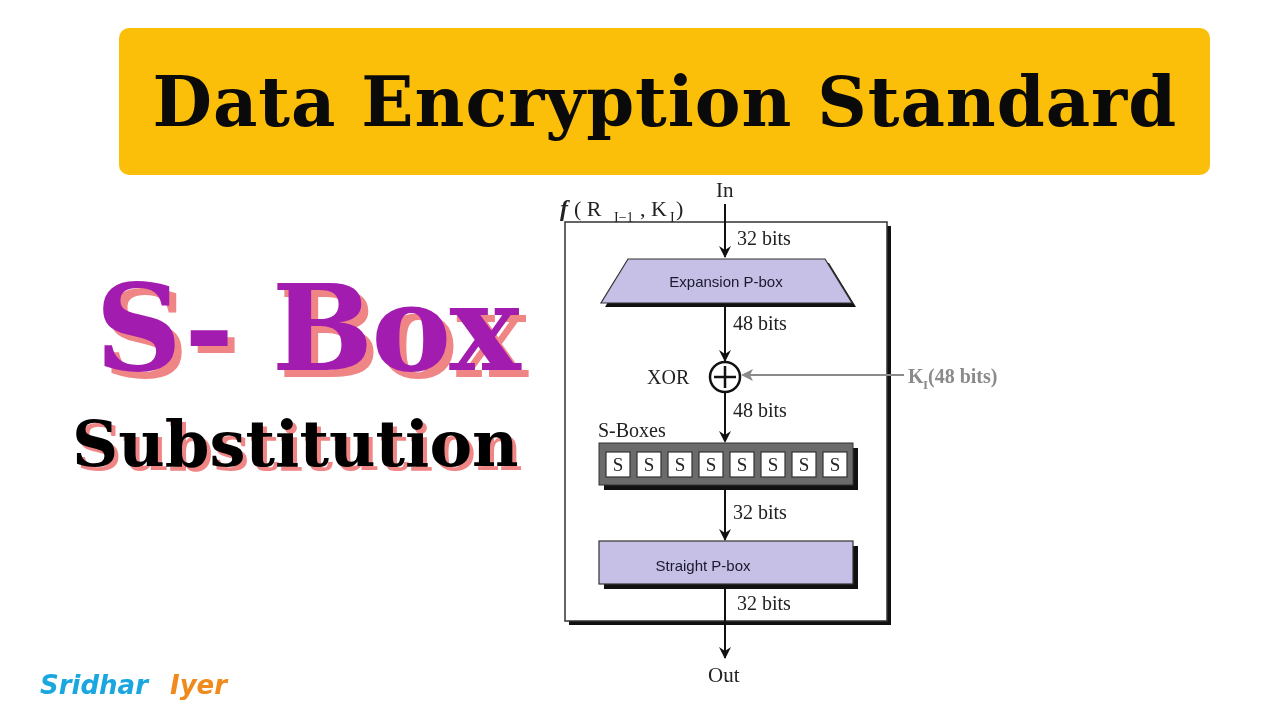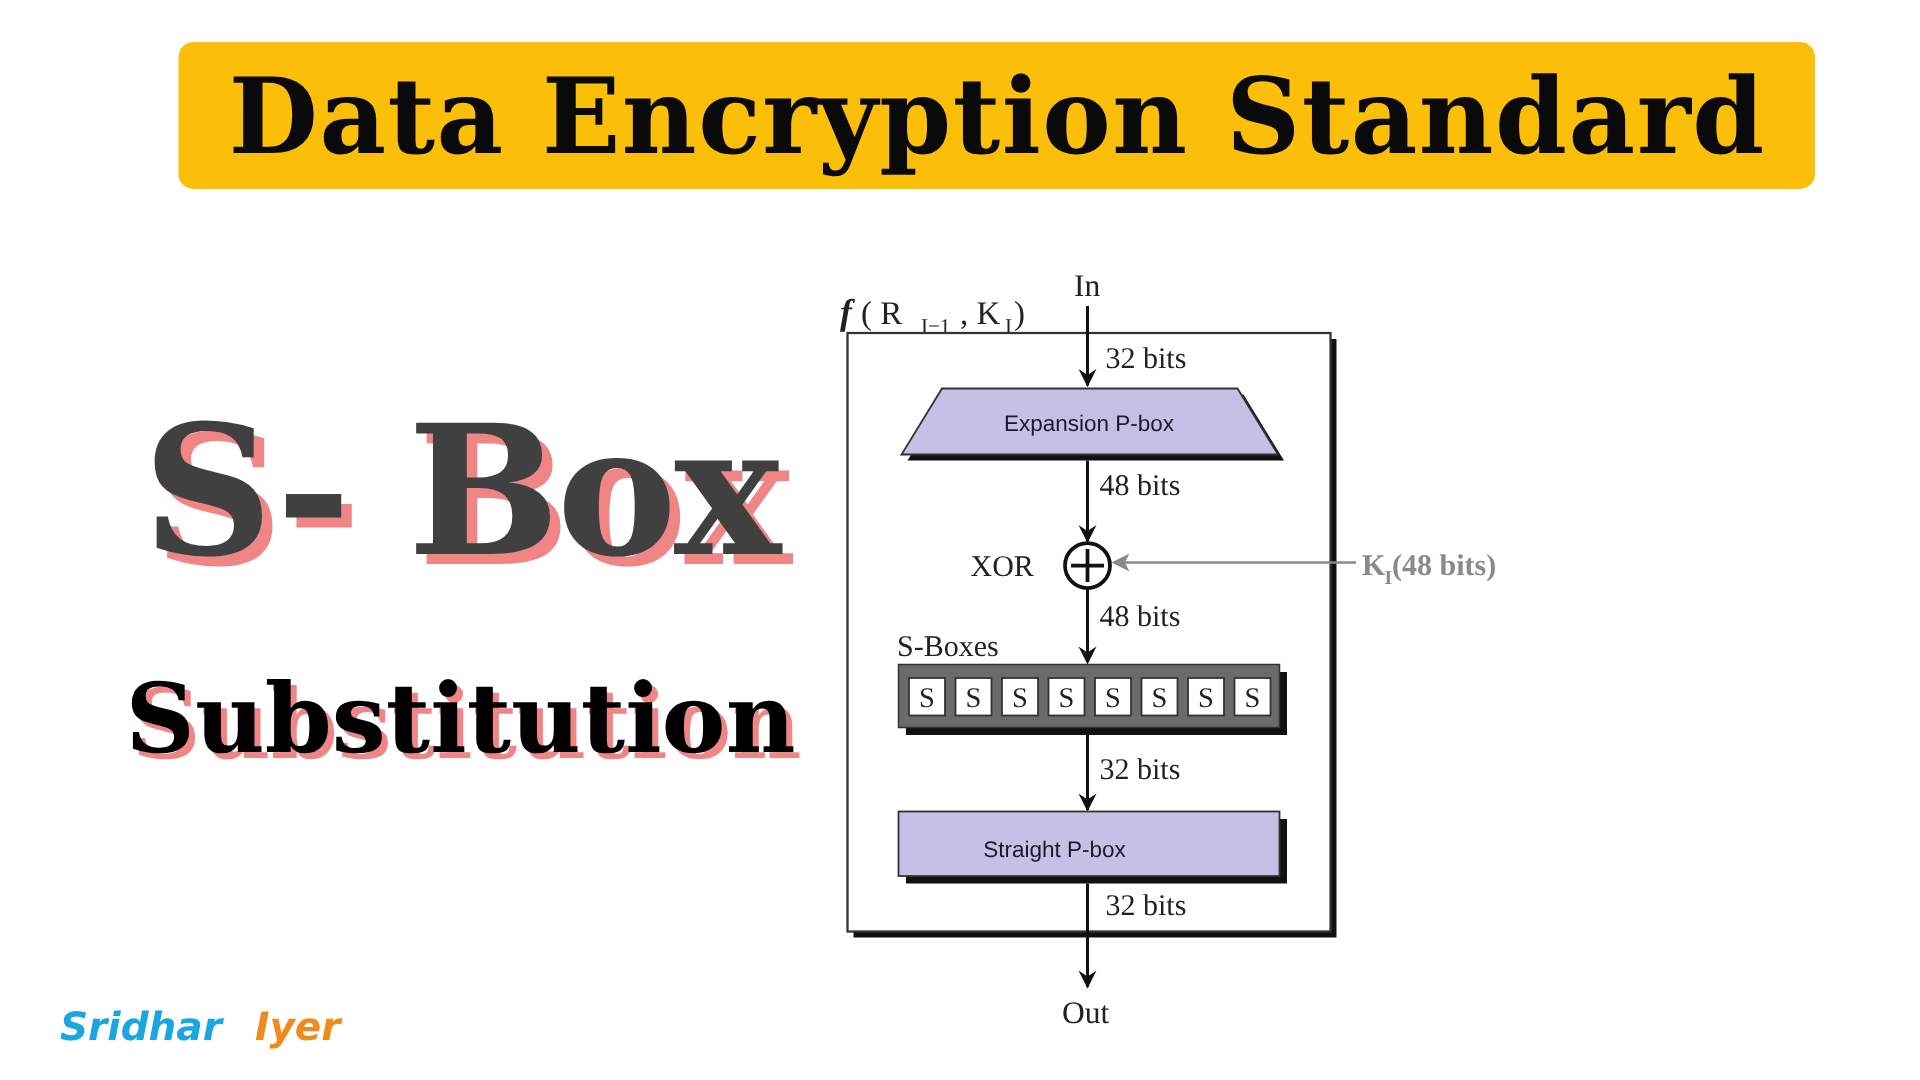--- a/index.html
+++ b/index.html
@@ -1,20 +1,20 @@
 <!DOCTYPE html>
 <html><head>
 <meta charset="utf-8">
 <style>
   html, body { margin:0; padding:0; }
   body { width:1280px; height:720px; background:#ffffff; position:relative; overflow:hidden; font-family:"DejaVu Serif", serif; }
-  .banner { position:absolute; left:119px; top:28px; width:1091px; height:98px; background:#fbbf0a; border-radius:10px; display:flex; align-items:center; justify-content:center; }
+  .banner { position:absolute; left:119px; top:28px; width:1091px; height:147px; background:#fbbf0a; border-radius:10px; display:flex; align-items:center; justify-content:center; }
   .banner-title { font-family:"DejaVu Serif", serif; font-weight:bold; font-size:70px; color:#0a0a0a; letter-spacing:1px; white-space:nowrap; transform:scaleX(0.98); }
-  .big-title { position:absolute; left:72px; top:268px; width:470px; text-align:center; font-family:"DejaVu Serif", serif; font-weight:bold; font-size:120px; color:#404040; line-height:1; text-shadow:7px 7px 0 #ef8585; white-space:nowrap; letter-spacing:-2px; }
-  .sub-title { position:absolute; left:72px; top:412px; width:470px; text-align:center; font-family:"DejaVu Serif", serif; font-weight:bold; font-size:64px; color:#000; line-height:1; text-shadow:4px 4px 0 #ef8585; white-space:nowrap; letter-spacing:0px;margin-top:36px; }
+  .big-title { position:absolute; left:72px; top:268px; width:470px; text-align:center; font-family:"DejaVu Serif", serif; font-weight:bold; font-size:120px; color:#a21caf; line-height:1; text-shadow:7px 7px 0 #ef8585; white-space:nowrap; letter-spacing:-2px; }
+  .sub-title { position:absolute; left:72px; top:412px; width:470px; font-family:"DejaVu Serif", serif; font-weight:bold; font-size:64px; color:#000; line-height:1; text-shadow:4px 4px 0 #ef8585; white-space:nowrap; letter-spacing:0px; }
   .author { position:absolute; left:20px; top:670px; font-family:"DejaVu Sans", sans-serif; font-weight:bold; font-style:italic; font-size:26px; white-space:nowrap;margin-left:20px; }
   .author .first { color:#1aa7e0; margin-right:22px; }
   .author .last { color:#f08a1d; }
   svg.diagram { position:absolute; left:0; top:0; }
   .svgtext-serif { font-family:"Liberation Serif", serif; }
   .svgtext-sans { font-family:"Liberation Sans", sans-serif; }
 </style>
 </head>
 <body>
 

